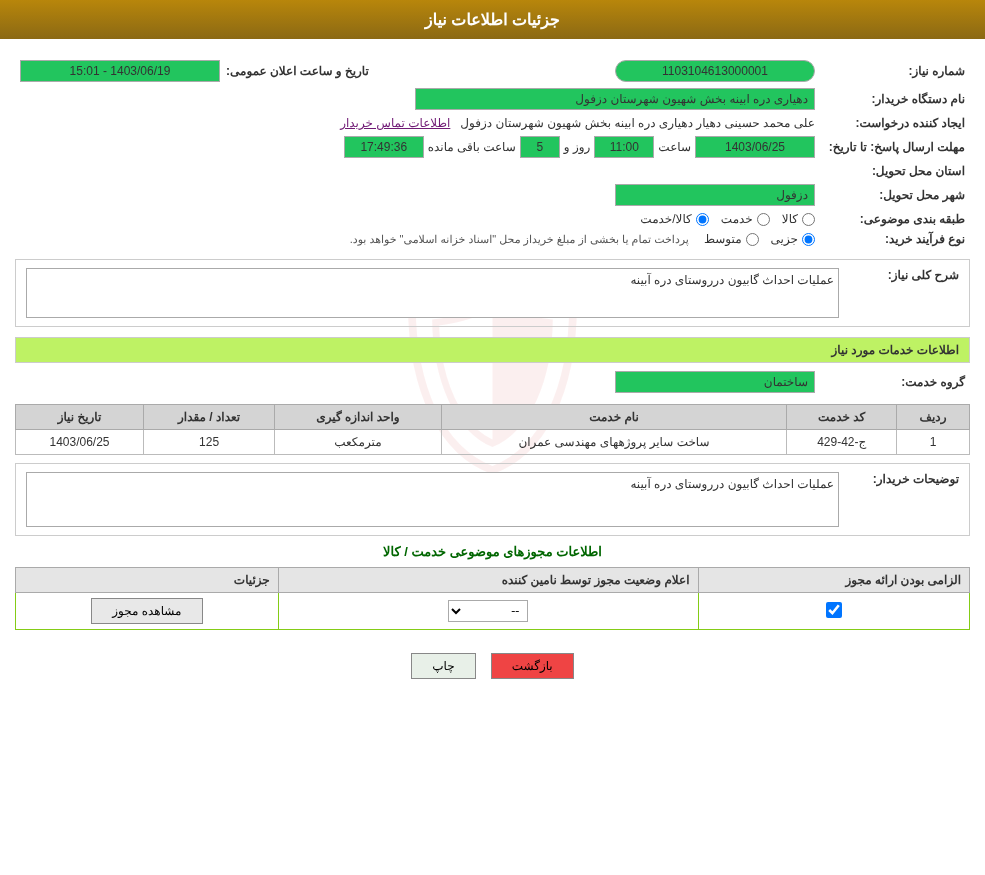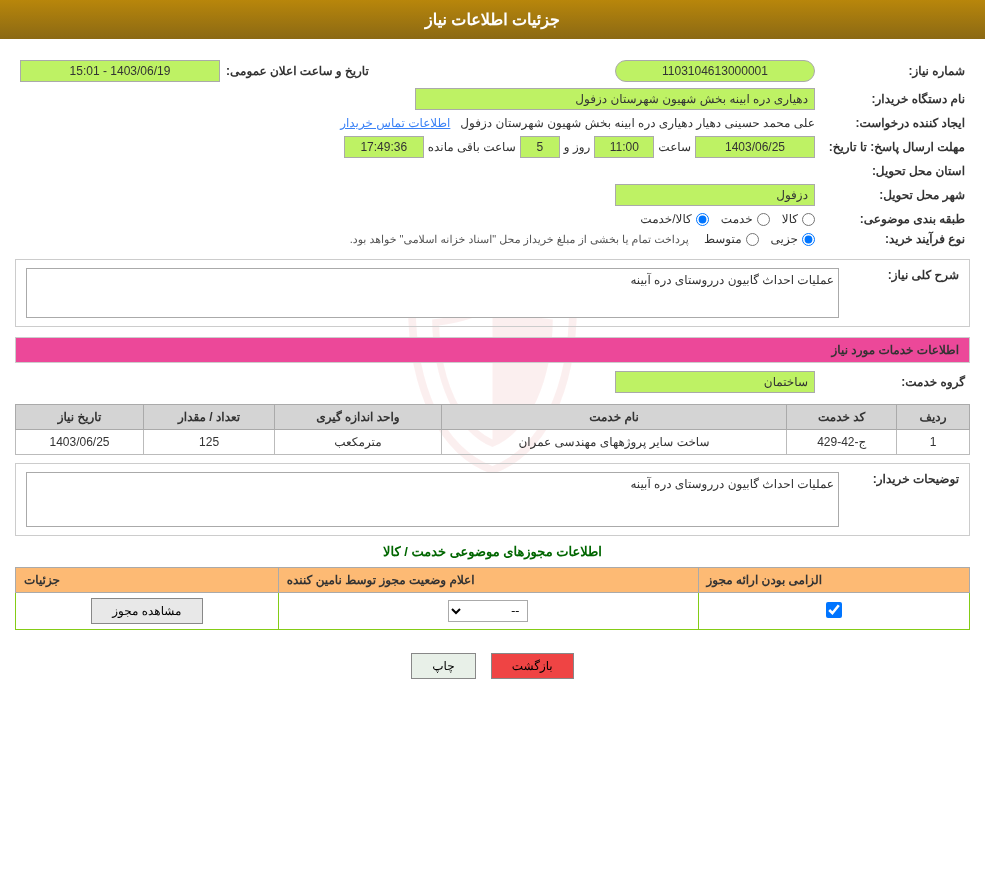--- a/index.html
+++ b/index.html
@@ -21,42 +21,42 @@
       color: #fff;
       text-align: center;
       padding: 10px;
       font-size: 16px;
       font-weight: bold;
     }
     .content {
       padding: 10px 15px;
     }
     .section-title {
-      background: #ec4899;
+      background: #bef264;
       border: 1px solid #ccc;
       padding: 5px 10px;
       font-weight: bold;
       margin: 10px 0 5px 0;
       text-align: right;
     }
     .input-box {
       border: 1px solid #aaa;
-      background: #bef264;
+      background: #22c55e;
       padding: 3px 6px;
       min-height: 22px;
       display: inline-block;
     }
     .input-medium {
       width: 200px;
     }
     .input-small {
       width: 120px;
     }
     .link-blue {
-      color: #3b82f6;
+      color: #701a75;
       text-decoration: underline;
       cursor: pointer;
     }
     .radio-group {
       display: flex;
       gap: 12px;
       direction: rtl;
       align-items: center;
     }
     .radio-item {
@@ -80,24 +80,24 @@
       border: 1px solid #bbb;
       padding: 5px 8px;
       text-align: center;
     }
     .license-table {
       width: 100%;
       border-collapse: collapse;
       margin: 8px 0;
     }
     .license-table th {
-      background: #fdba74;
+      background: #e5e5e5;
       border: 1px solid #aaa;
       padding: 5px 8px;
-      text-align: left;
+      text-align: right;
     }
     .license-table td {
       border: 1px solid #84cc16;
       padding: 5px 8px;
       text-align: center;
     }
     .btn {
       padding: 5px 20px;
       border: 1px solid #888;
       cursor: pointer;

